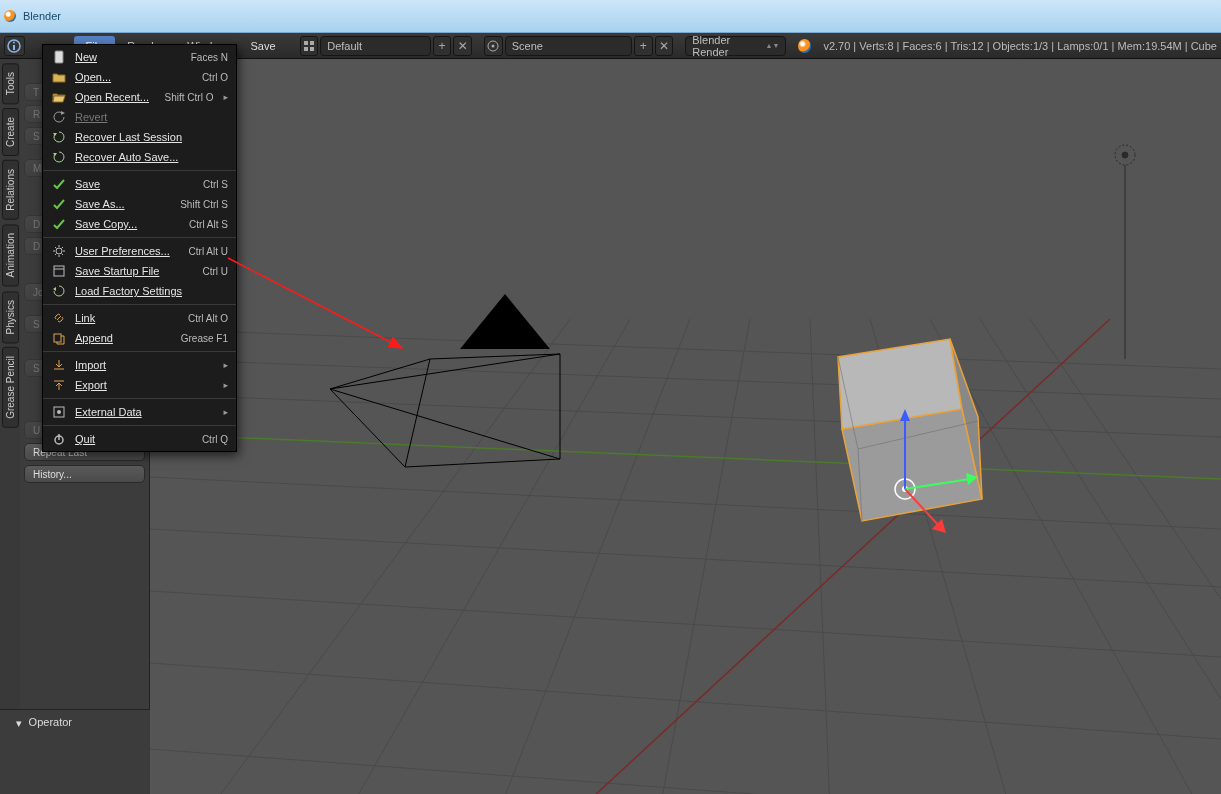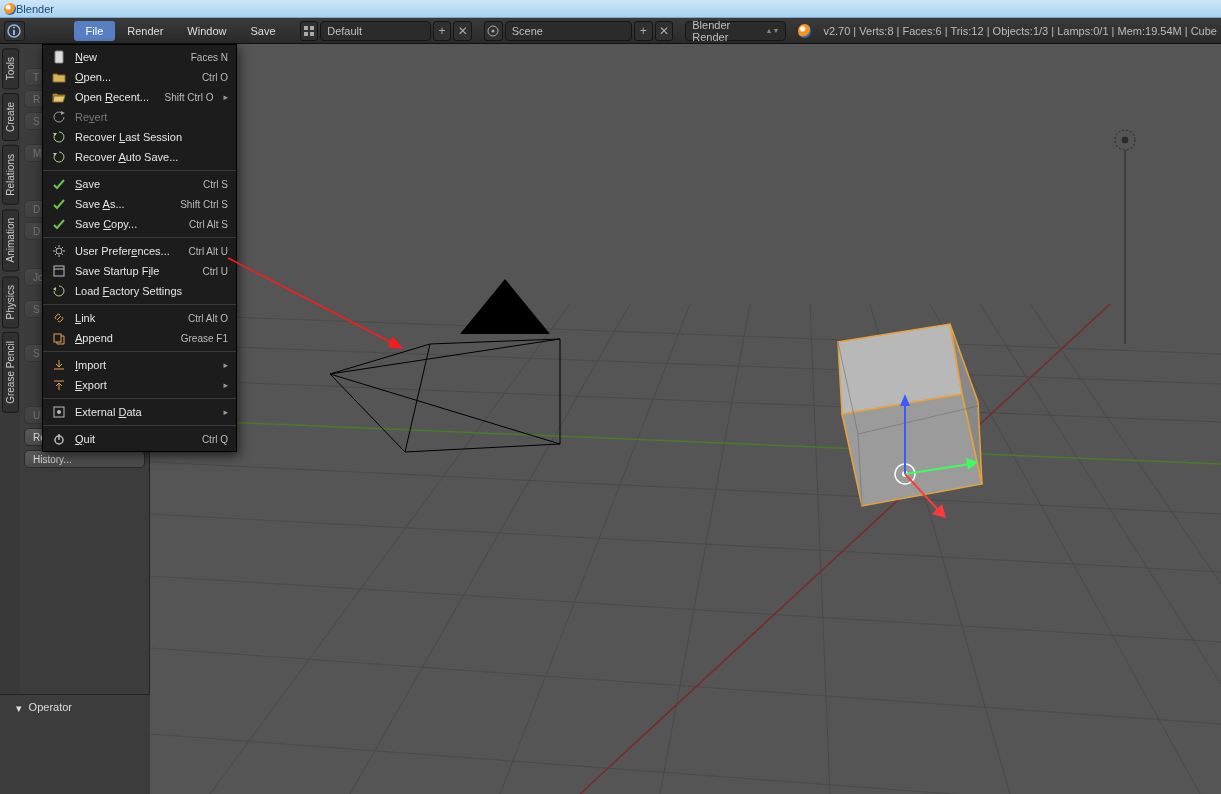--- a/index.html
+++ b/index.html
@@ -1,19 +1,19 @@
 <!DOCTYPE html>
 <html><head>
 <meta charset="utf-8">
 <style>
 * { margin: 0; padding: 0; box-sizing: border-box; font-family: "Lucida Grande", "Segoe UI", sans-serif; font-size: 11px; user-select: none; }
 html, body { width: 1221px; height: 794px; overflow: hidden; background: #555; }
 
 
-.title-bar { height: 18px; background: linear-gradient(#cde6f9, #a8d2f0); display: flex; align-items: center; padding: 8px 4px; gap: 0; border-bottom: 1px solid #7da7cc; }
+.title-bar { height: 18px; background: linear-gradient(#cde6f9, #a8d2f0); display: flex; align-items: center; padding: 16px 4px; gap: 7px; border-bottom: 1px solid #7da7cc; }
 .title-bar .logo { width: 12px; height: 12px; border-radius: 50%; background: radial-gradient(circle at 35% 35%, #fff 0 15%, #f7931e 30% 55%, #2e6db4 65% 100%); }
 .title-bar .title { color: #1b4b6b; font-size: 11px; }
 
 
 .menu-bar { height: 26px; background: linear-gradient(#3a3a3a,#2a2a2a); display: flex; align-items: center; padding: 0 4px; gap: 2px; color: #ccc; border-bottom: 1px solid #111; }
 .menu-bar .icon-btn { width: 22px; height: 20px; background:#333; border:1px solid #1a1a1a; border-radius:3px; display:flex; align-items:center; justify-content:center; }
 .menu-bar .menu-item { padding: 4px 12px; color:#ddd; border-radius:3px; }
 .menu-bar .menu-item.active { background: #5680c2; color:#fff;margin-left:47px; }
 .menu-bar .field { height: 20px; background:#2b2b2b; border:1px solid #151515; border-radius:4px; display:flex; align-items:center; padding: 0 6px; color:#bfbfbf; }
 .menu-bar .sq-btn { width:20px; height:20px; background:#303030; border:1px solid #151515; border-radius:3px; display:flex;align-items:center;justify-content:center;color:#aaa; font-size:12px;}
@@ -34,21 +34,21 @@
 .operator-bar { position:absolute; left:0; bottom:0; width:150px; height:100px; background:#3c3c3c; border-top:1px solid #222; color:#ddd; padding:6px 16px; }
 .operator-bar .tri { display:inline-block; transform: translateY(1px); margin-right:4px;}
 
 .viewport { flex:1; position:relative; background:#555; overflow:hidden; }
 .viewport svg { position:absolute; inset:0; }
 
 
 .dropdown { position:absolute; left:42px; top:44px; width:195px; background:#1c1c1c; border:1px solid #000; box-shadow: 2px 4px 10px rgba(0,0,0,.6); color:#ddd; padding:2px 0; z-index: 50;}
 .dropdown .mi { display:flex; align-items:center; height:20px; padding: 0 8px; gap:8px; }
 .dropdown .mi .ico { width:16px; height:16px; display:flex; align-items:center; justify-content:center; flex-shrink:0;}
-.dropdown .mi .lbl { flex:1; color:#e5e5e5; }
+.dropdown .mi .lbl { flex:1; color:#e5e5e5;text-decoration:underline; }
 .dropdown .mi .lbl u { text-decoration: underline; }
 .dropdown .mi .sc { color:#bbb; font-size:10px; }
 .dropdown .mi .arr { color:#999; font-size:9px; margin-left:2px;}
 .dropdown .sep { height:1px; background:#3a3a3a; margin:3px 0; }
 .dropdown .mi.disabled .lbl { color:#777; }
 .dropdown .mi .ico svg { width:14px; height:14px; }
 
 
 .arrow-overlay { position:absolute; inset:0; z-index:60; pointer-events:none; }
 

